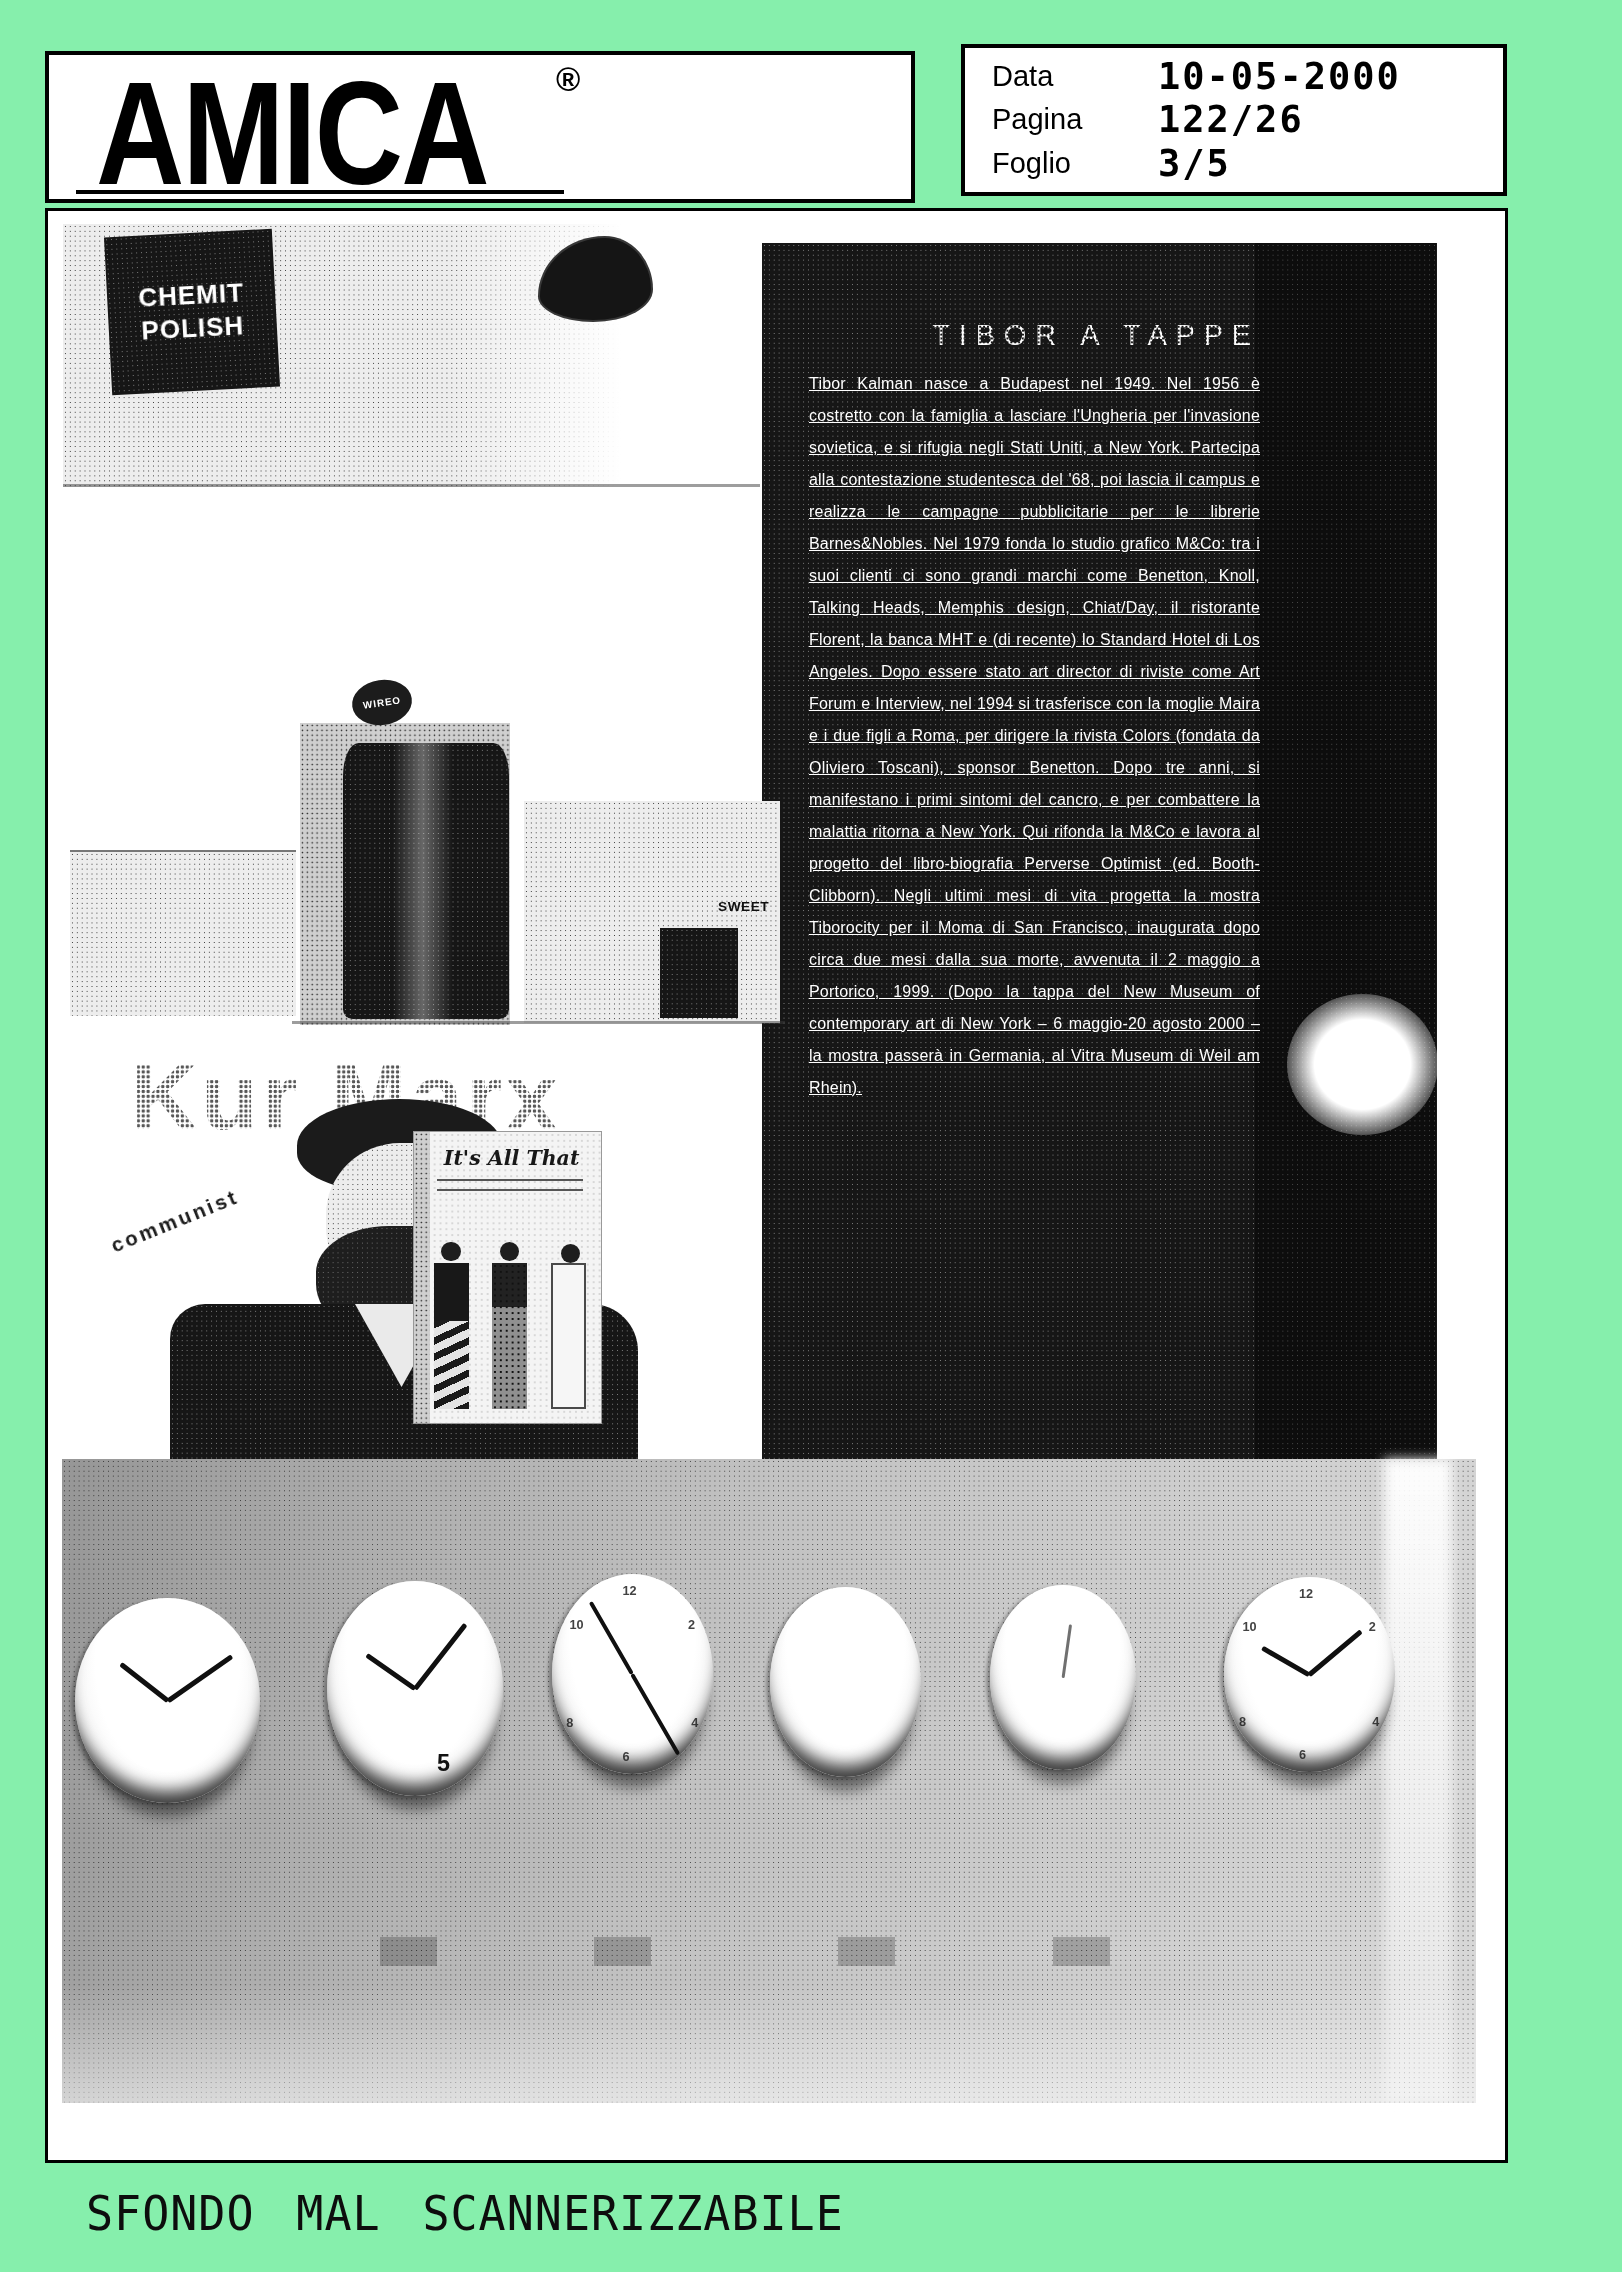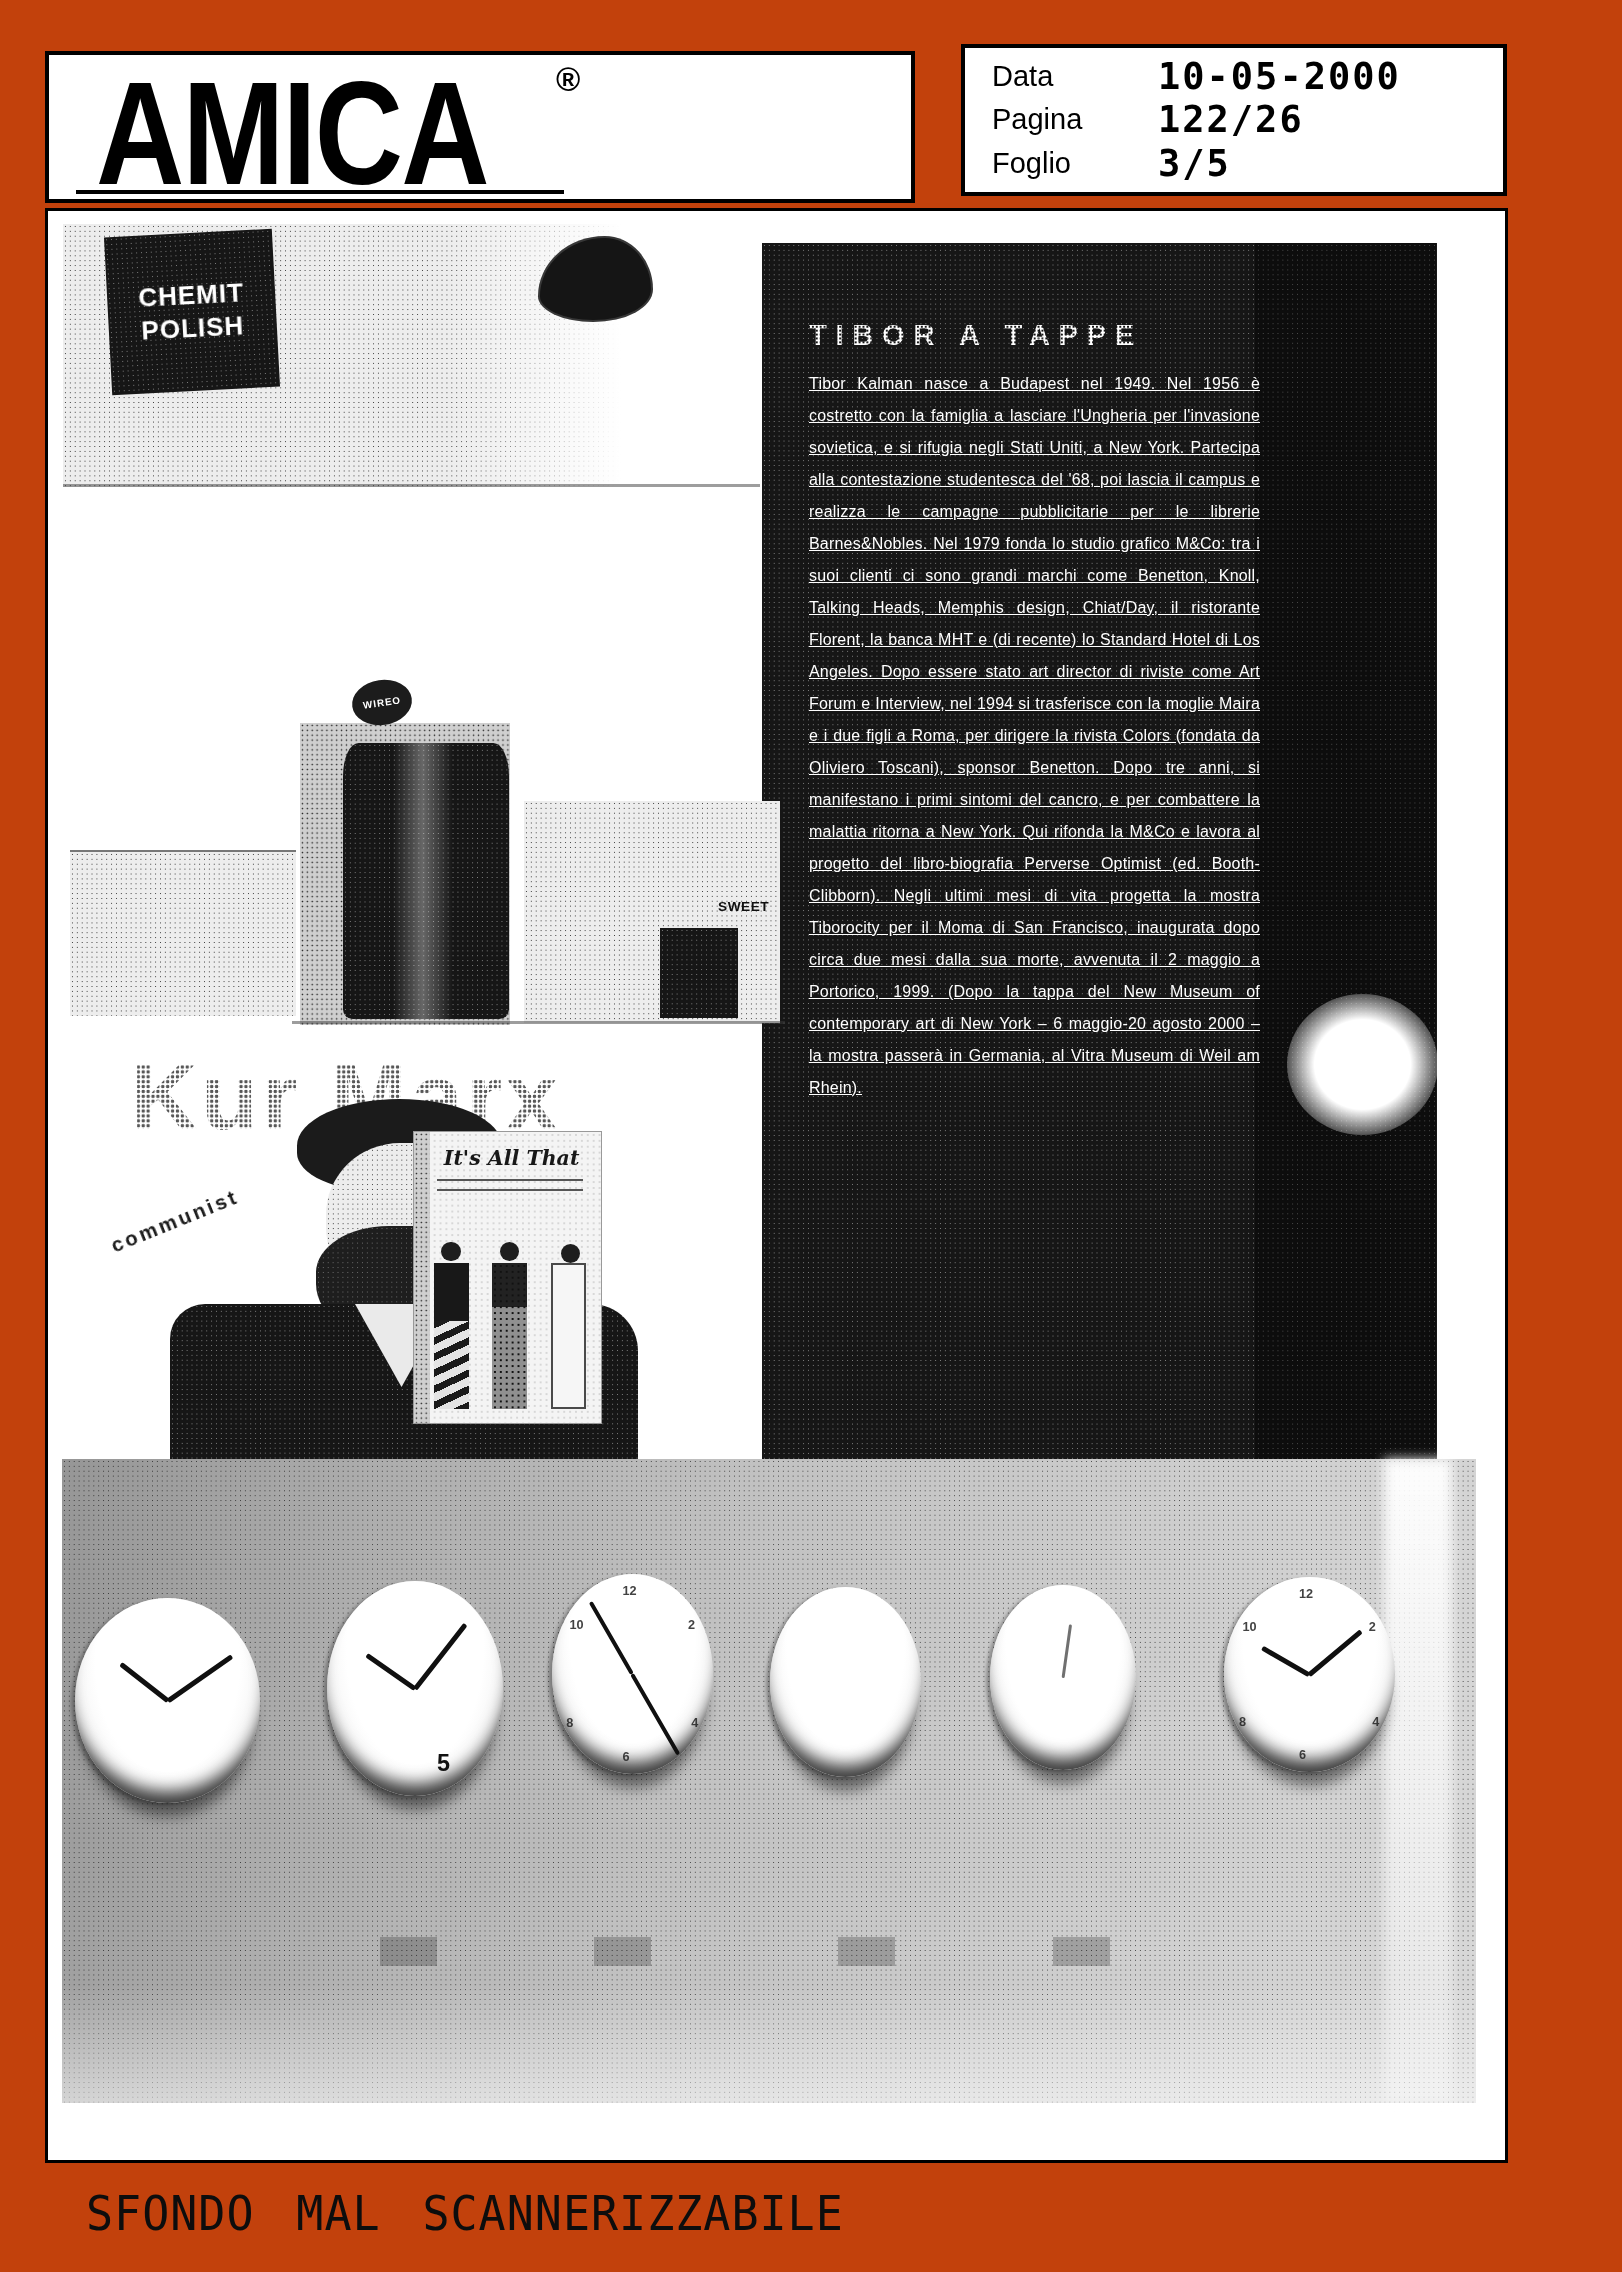--- a/index.html
+++ b/index.html
@@ -1,16 +1,16 @@
 <!DOCTYPE html>
 <html><head>
 <meta charset="utf-8">
 <style>
   html,body{margin:0;padding:0;background:#fff;}
-  .page{position:relative;width:1623px;height:2272px;background:#c2410c;
+  .page{position:relative;width:1623px;height:2272px;background:#86efac;
         font-family:"Liberation Sans",sans-serif;overflow:hidden;}
 
   
   .ht-light{background-color:#ededed;
     background-image:radial-gradient(circle,rgba(0,0,0,.75) 20%,transparent 23%);
     background-size:4.9px 4.9px;}
   .ht-mid{background-color:#cfcfcf;
     background-image:radial-gradient(circle,rgba(0,0,0,.85) 26%,transparent 29%);
     background-size:4.9px 4.9px;}
   .ht-dark{background-color:#161616;
@@ -52,24 +52,24 @@
   .shelf-line{height:2.9px;background:rgba(60,60,60,.5);}
 
   
   .darkphoto{left:714px;top:32px;width:675px;height:1221px;}
   .dark-strip{position:absolute;left:493px;top:0;width:181px;height:100%;
     background:rgba(0,0,0,.4);}
   .white-blob{position:absolute;left:525px;top:751px;width:151px;height:141px;
     background:radial-gradient(ellipse,#fff 45%,rgba(255,255,255,.25) 72%,transparent 85%);
     border-radius:50%;}
   .article{position:absolute;left:47px;top:76px;width:451px;color:#fff;}
-  .article-title{font-size:29px;font-weight:bold;letter-spacing:8.8px;margin-bottom:15.6px;
+  .article-title{font-size:29px;font-weight:normal;letter-spacing:8.8px;margin-bottom:15.6px;
     -webkit-mask-image:radial-gradient(circle,#000 62%,transparent 68%);
     mask-image:radial-gradient(circle,#000 62%,transparent 68%);
-    -webkit-mask-size:3.9px 3.9px;mask-size:3.9px 3.9px;filter:blur(0.2px);}
+    -webkit-mask-size:3.9px 3.9px;mask-size:3.9px 3.9px;filter:blur(0.2px);text-align:right;}
   .article-body{font-size:16px;line-height:32px;text-align:justify;
     letter-spacing:0.2px;filter:blur(0.2px);text-decoration:underline;}
 
   
   .lightbox{left:21.5px;top:639px;width:226px;height:164px;border-top:2px solid #777;}
   .can-backdrop{left:252px;top:512px;width:210px;height:302px;}
   .can{left:295px;top:532px;width:166px;height:276px;
     border-radius:15.6px 15.6px 9.8px 9.8px / 33px 33px 9.8px 9.8px;overflow:hidden;}
   .can .shine{position:absolute;inset:0;
     background:linear-gradient(90deg,transparent 30%,rgba(255,255,255,.35) 48%,transparent 66%);}

